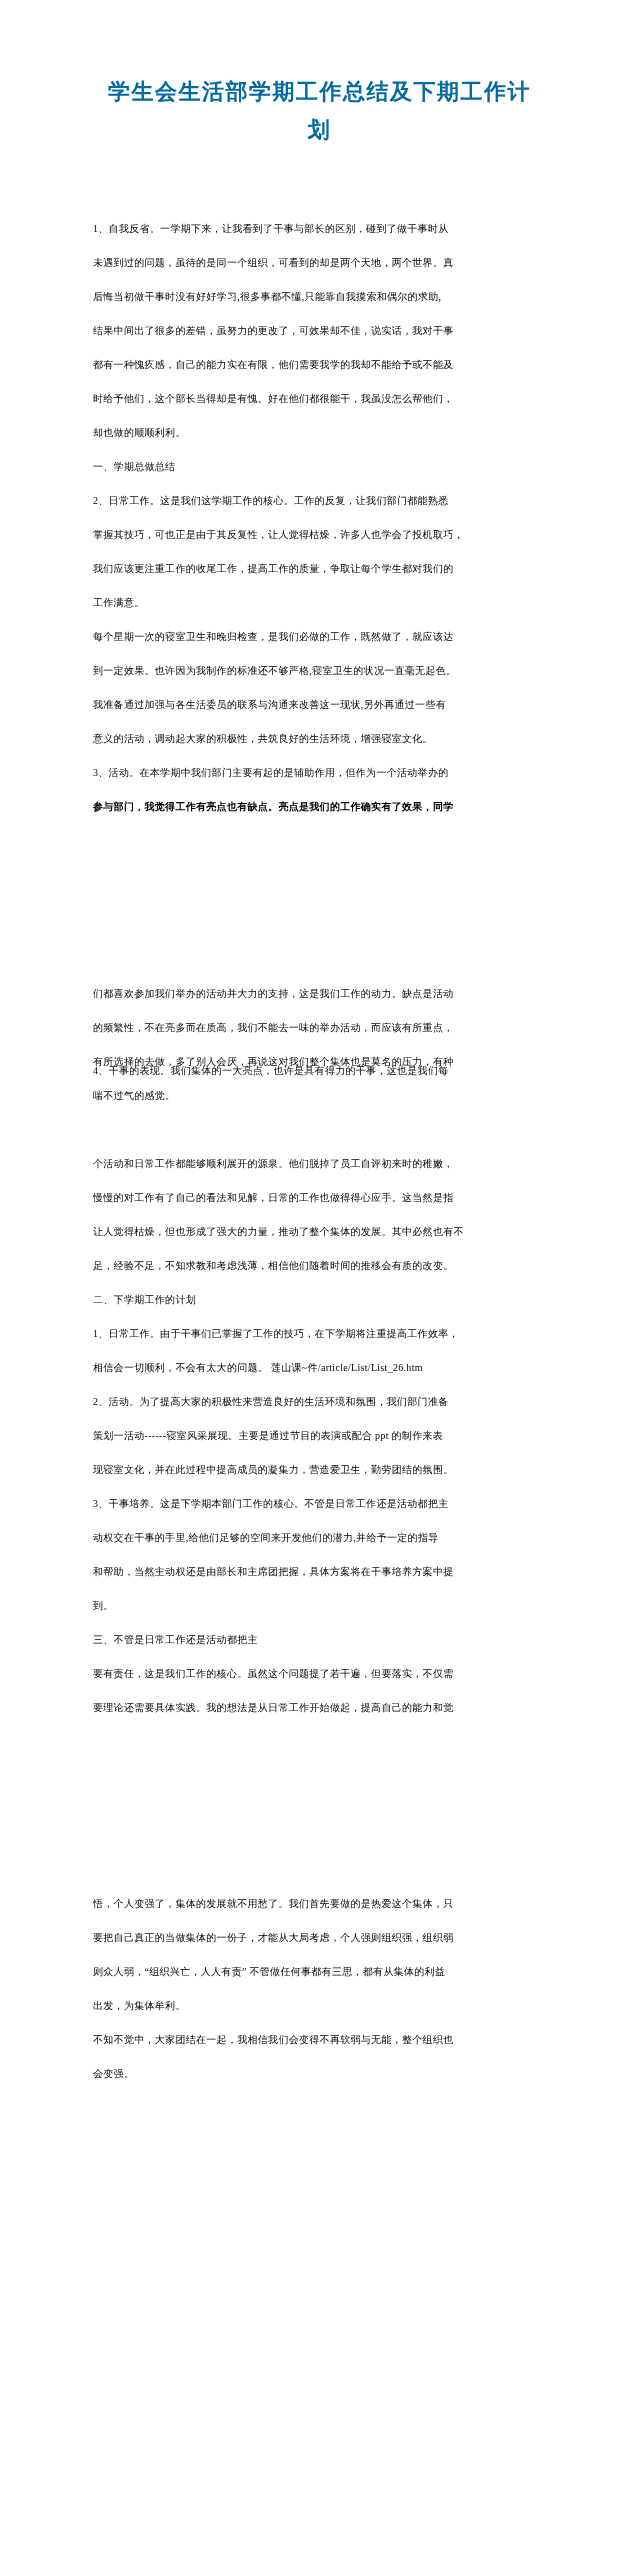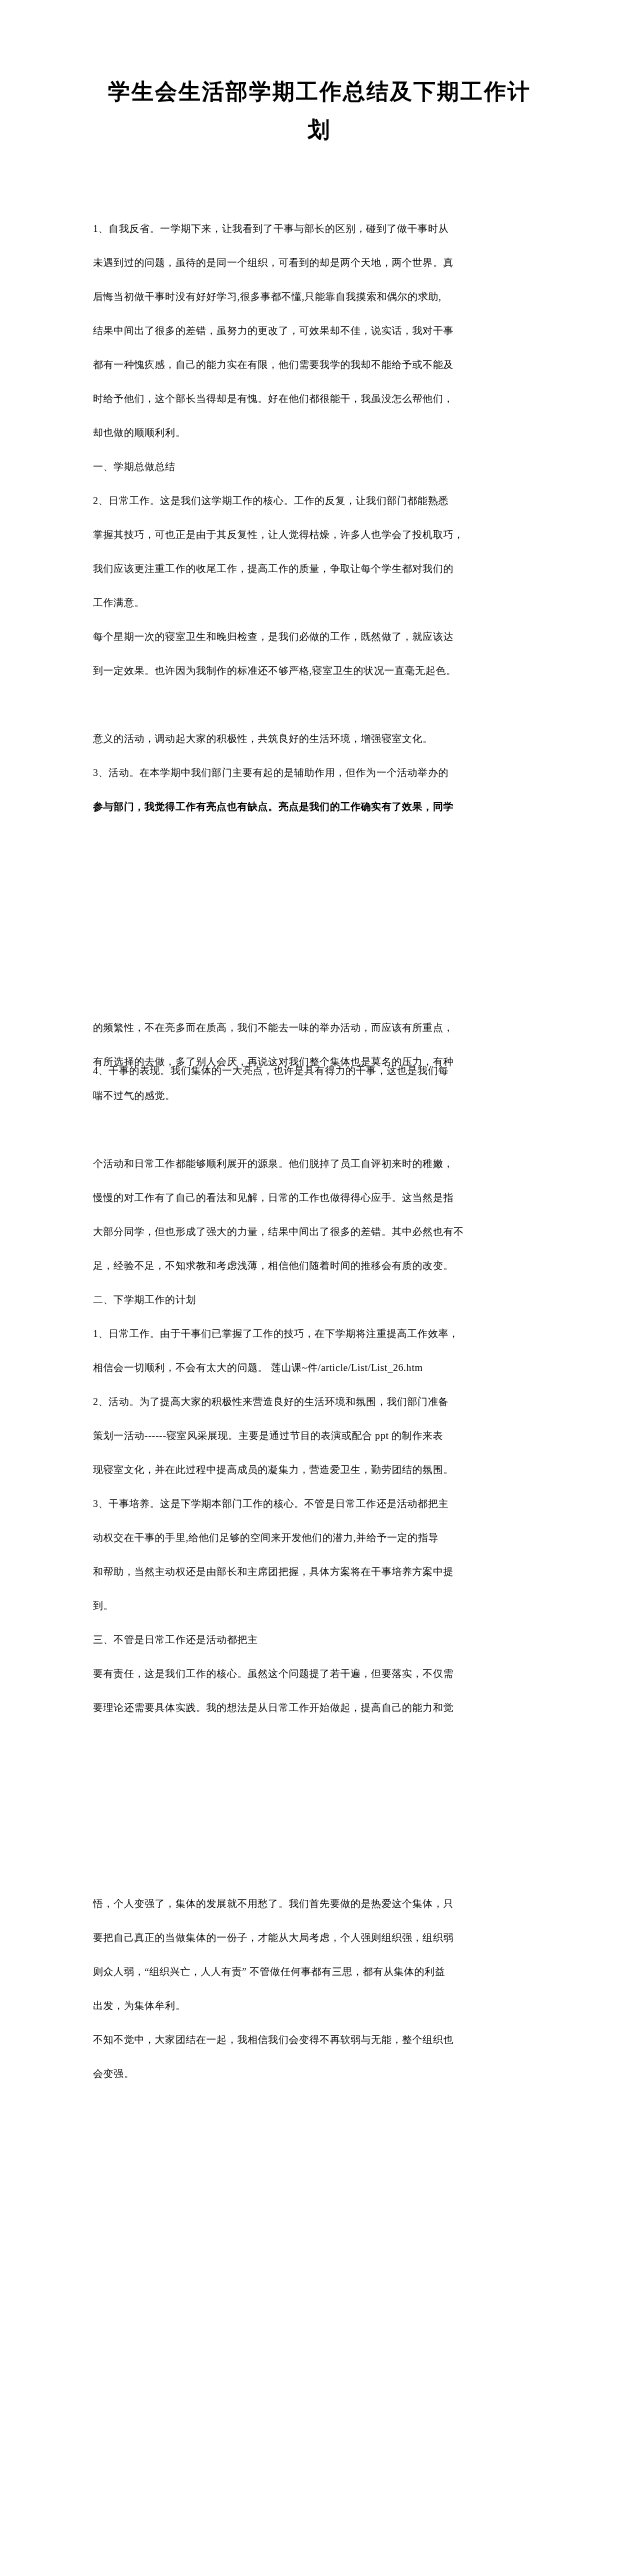--- a/index.html
+++ b/index.html
@@ -21,21 +21,21 @@
     position: absolute;
     top: 73px;
     left: 0;
     width: 639px;
     text-align: center;
     font-size: 22px;
     font-weight: bold;
     line-height: 38px;
     letter-spacing: 1.5px;
     margin: 0;
-    color: #000000;
+    color: #0369a1;
   }
   .doc-title .title-line {
     display: block;
   }
   .doc-line {
     position: absolute;
     left: 93px;
     height: 34px;
     line-height: 34px;
     font-size: 10px;
@@ -60,30 +60,32 @@
     <div class="doc-line" style="top: 348px;">都有一种愧疚感，自己的能力实在有限，他们需要我学的我却不能给予或不能及</div>
     <div class="doc-line" style="top: 382px;">时给予他们，这个部长当得却是有愧。好在他们都很能干，我虽没怎么帮他们，</div>
     <div class="doc-line" style="top: 416px;">却也做的顺顺利利。</div>
     <div class="doc-line" style="top: 450px;">一、学期总做总结</div>
     <div class="doc-line" style="top: 484px;">2、日常工作。这是我们这学期工作的核心。工作的反复，让我们部门都能熟悉</div>
     <div class="doc-line" style="top: 518px;">掌握其技巧，可也正是由于其反复性，让人觉得枯燥，许多人也学会了投机取巧，</div>
     <div class="doc-line" style="top: 552px;">我们应该更注重工作的收尾工作，提高工作的质量，争取让每个学生都对我们的</div>
     <div class="doc-line" style="top: 586px;">工作满意。</div>
     <div class="doc-line" style="top: 620px;">每个星期一次的寝室卫生和晚归检查，是我们必做的工作，既然做了，就应该达</div>
     <div class="doc-line" style="top: 654px;">到一定效果。也许因为我制作的标准还不够严格,寝室卫生的状况一直毫无起色。</div>
+    <div class="doc-line" style="top: 688px;">我准备通过加强与各生活委员的联系与沟通来改善这一现状,另外再通过一些有</div>
     <div class="doc-line" style="top: 722px;">意义的活动，调动起大家的积极性，共筑良好的生活环境，增强寝室文化。</div>
     <div class="doc-line" style="top: 756px;">3、活动。在本学期中我们部门主要有起的是辅助作用，但作为一个活动举办的</div>
     <div class="doc-line" style="top: 790px; font-weight: bold;">参与部门，我觉得工作有亮点也有缺点。亮点是我们的工作确实有了效果，同学</div>
+    <div class="doc-line" style="top: 977px;">们都喜欢参加我们举办的活动并大力的支持，这是我们工作的动力。缺点是活动</div>
     <div class="doc-line" style="top: 1011px;">的频繁性，不在亮多而在质高，我们不能去一味的举办活动，而应该有所重点，</div>
     <div class="doc-line" style="top: 1045px;">有所选择的去做，多了别人会厌，再说这对我们整个集体也是莫名的压力，有种</div>
     <div class="doc-line" style="top: 1079px;">喘不过气的感觉。</div>
     <div class="doc-line" style="top: 1054px;">4、干事的表现。我们集体的一大亮点，也许是具有得力的干事，这也是我们每</div>
     <div class="doc-line" style="top: 1147px;">个活动和日常工作都能够顺利展开的源泉。他们脱掉了员工自评初来时的稚嫩，</div>
     <div class="doc-line" style="top: 1181px;">慢慢的对工作有了自己的看法和见解，日常的工作也做得得心应手。这当然是指</div>
-    <div class="doc-line" style="top: 1215px;">大部分同学，但也形成了强大的力量，结果中间出了很多的差错。其中必然也有不</div>
+    <div class="doc-line" style="top: 1215px;">让人觉得枯燥，但也形成了强大的力量，推动了整个集体的发展。其中必然也有不</div>
     <div class="doc-line" style="top: 1249px;">足，经验不足，不知求教和考虑浅薄，相信他们随着时间的推移会有质的改变。</div>
     <div class="doc-line" style="top: 1283px;">二、下学期工作的计划</div>
     <div class="doc-line" style="top: 1317px;">1、日常工作。由于干事们已掌握了工作的技巧，在下学期将注重提高工作效率，</div>
     <div class="doc-line" style="top: 1351px;">相信会一切顺利，不会有太大的问题。 莲山课~件/article/List/List_26.htm</div>
     <div class="doc-line" style="top: 1385px;">2、活动。为了提高大家的积极性来营造良好的生活环境和氛围，我们部门准备</div>
     <div class="doc-line" style="top: 1419px;">策划一活动------寝室风采展现。主要是通过节目的表演或配合 ppt 的制作来表</div>
     <div class="doc-line" style="top: 1453px;">现寝室文化，并在此过程中提高成员的凝集力，营造爱卫生，勤劳团结的氛围。</div>
     <div class="doc-line" style="top: 1487px;">3、干事培养。这是下学期本部门工作的核心。不管是日常工作还是活动都把主</div>
     <div class="doc-line" style="top: 1521px;">动权交在干事的手里,给他们足够的空间来开发他们的潜力,并给予一定的指导</div>
     <div class="doc-line" style="top: 1555px;">和帮助，当然主动权还是由部长和主席团把握，具体方案将在干事培养方案中提</div>

